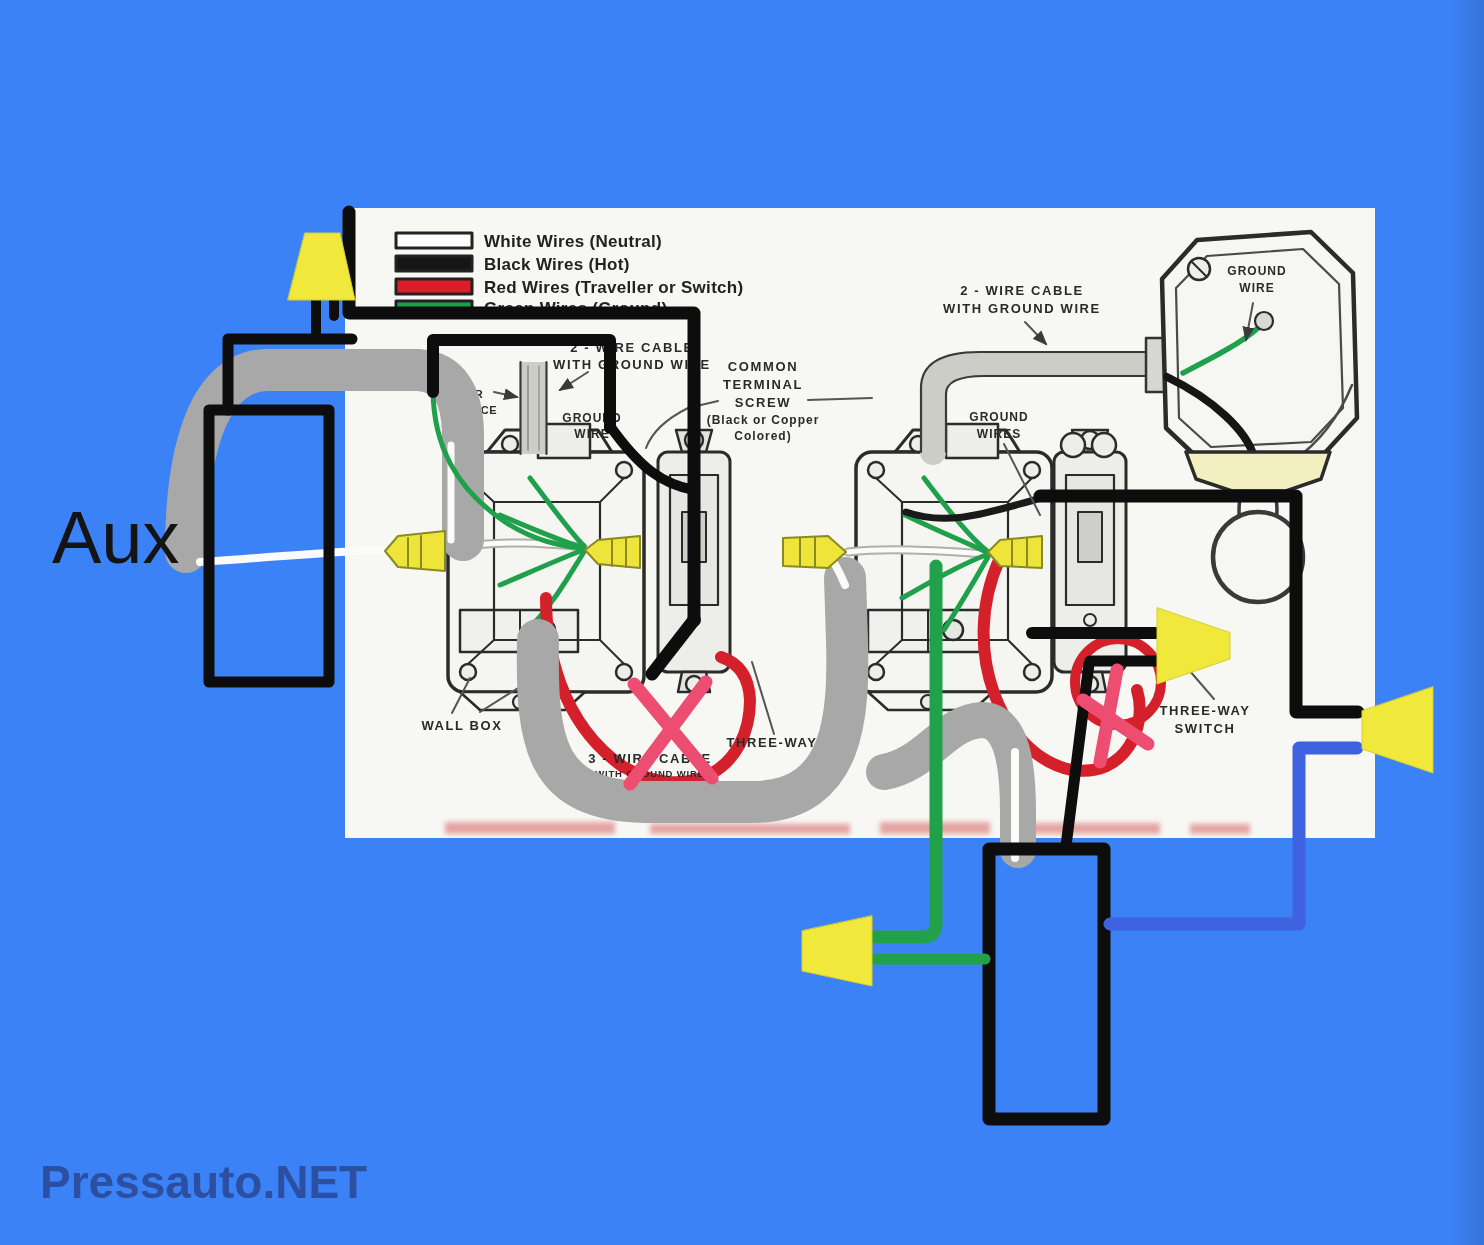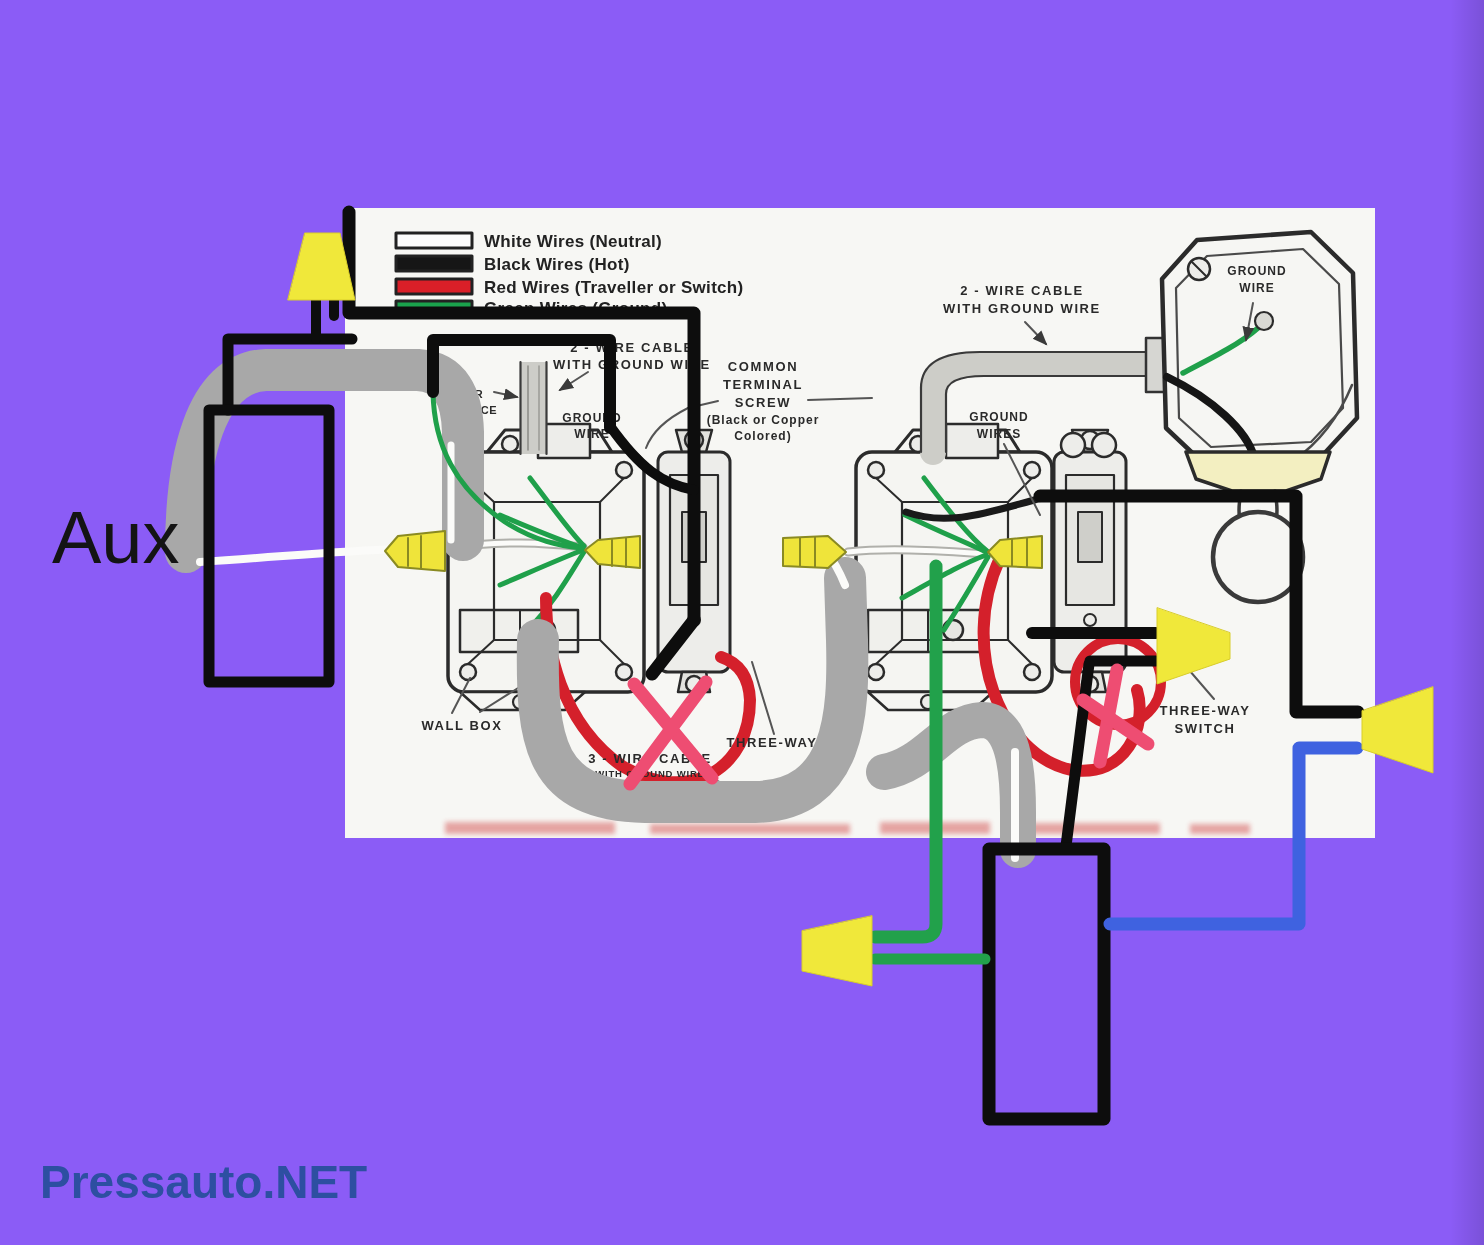--- a/index.html
+++ b/index.html
@@ -1,16 +1,16 @@
 <!DOCTYPE html>
 <html><head>
 <meta charset="utf-8">
 <style>
   html,body{margin:0;padding:0;background:#e9e9e9;}
-  .stage{position:relative;width:1484px;height:1245px;background:#8b5cf6;overflow:hidden;}
+  .stage{position:relative;width:1484px;height:1245px;background:#3b82f6;overflow:hidden;}
   svg{display:block;width:1484px;height:1245px;}
   .tleg{font-family:"Liberation Sans",sans-serif;font-weight:600;font-size:17px;fill:#222;letter-spacing:.3px;}
   .t13{font-family:"Liberation Sans",sans-serif;font-weight:700;font-size:13px;letter-spacing:1.6px;fill:#2a2a2a;text-anchor:middle;}
   .t12{font-family:"Liberation Sans",sans-serif;font-weight:700;font-size:12px;letter-spacing:1px;fill:#2a2a2a;text-anchor:middle;}
   .t11{font-family:"Liberation Sans",sans-serif;font-weight:700;font-size:11px;letter-spacing:.5px;fill:#2a2a2a;text-anchor:middle;}
   .t9{font-family:"Liberation Sans",sans-serif;font-weight:700;font-size:9.5px;letter-spacing:.8px;fill:#2a2a2a;text-anchor:middle;}
   .aux{font-family:"Liberation Sans",sans-serif;font-weight:400;font-size:74px;fill:#141414;}
   .wm{font-family:"Liberation Sans",sans-serif;font-weight:700;font-size:46px;fill:#2d4fa1;}
   .ln{stroke:#555;stroke-width:2;fill:none;}
 </style>

